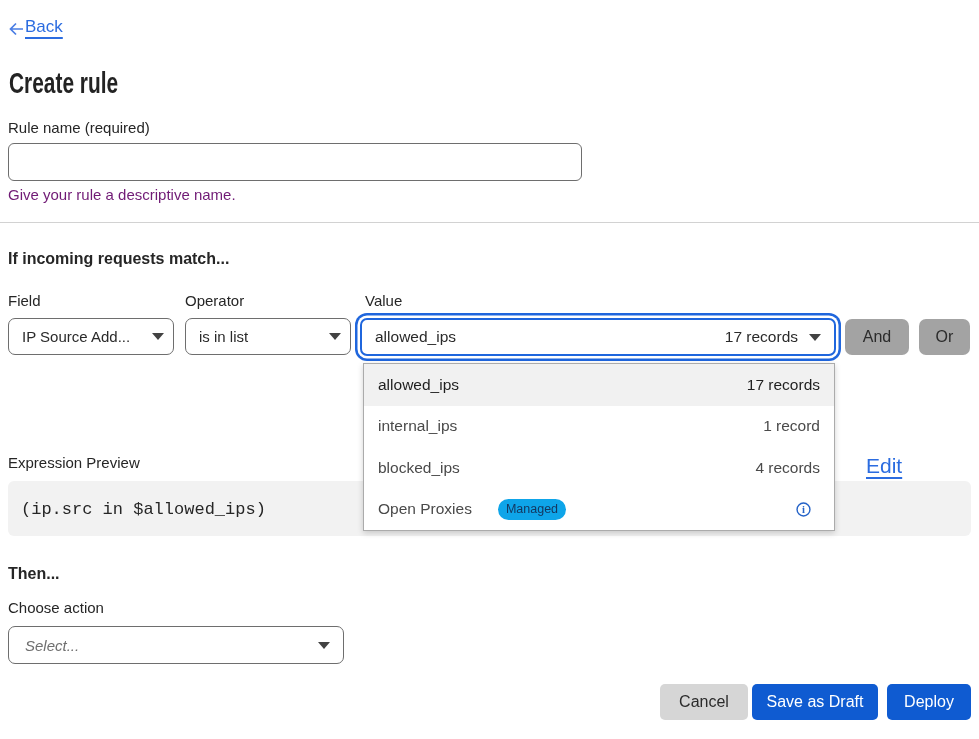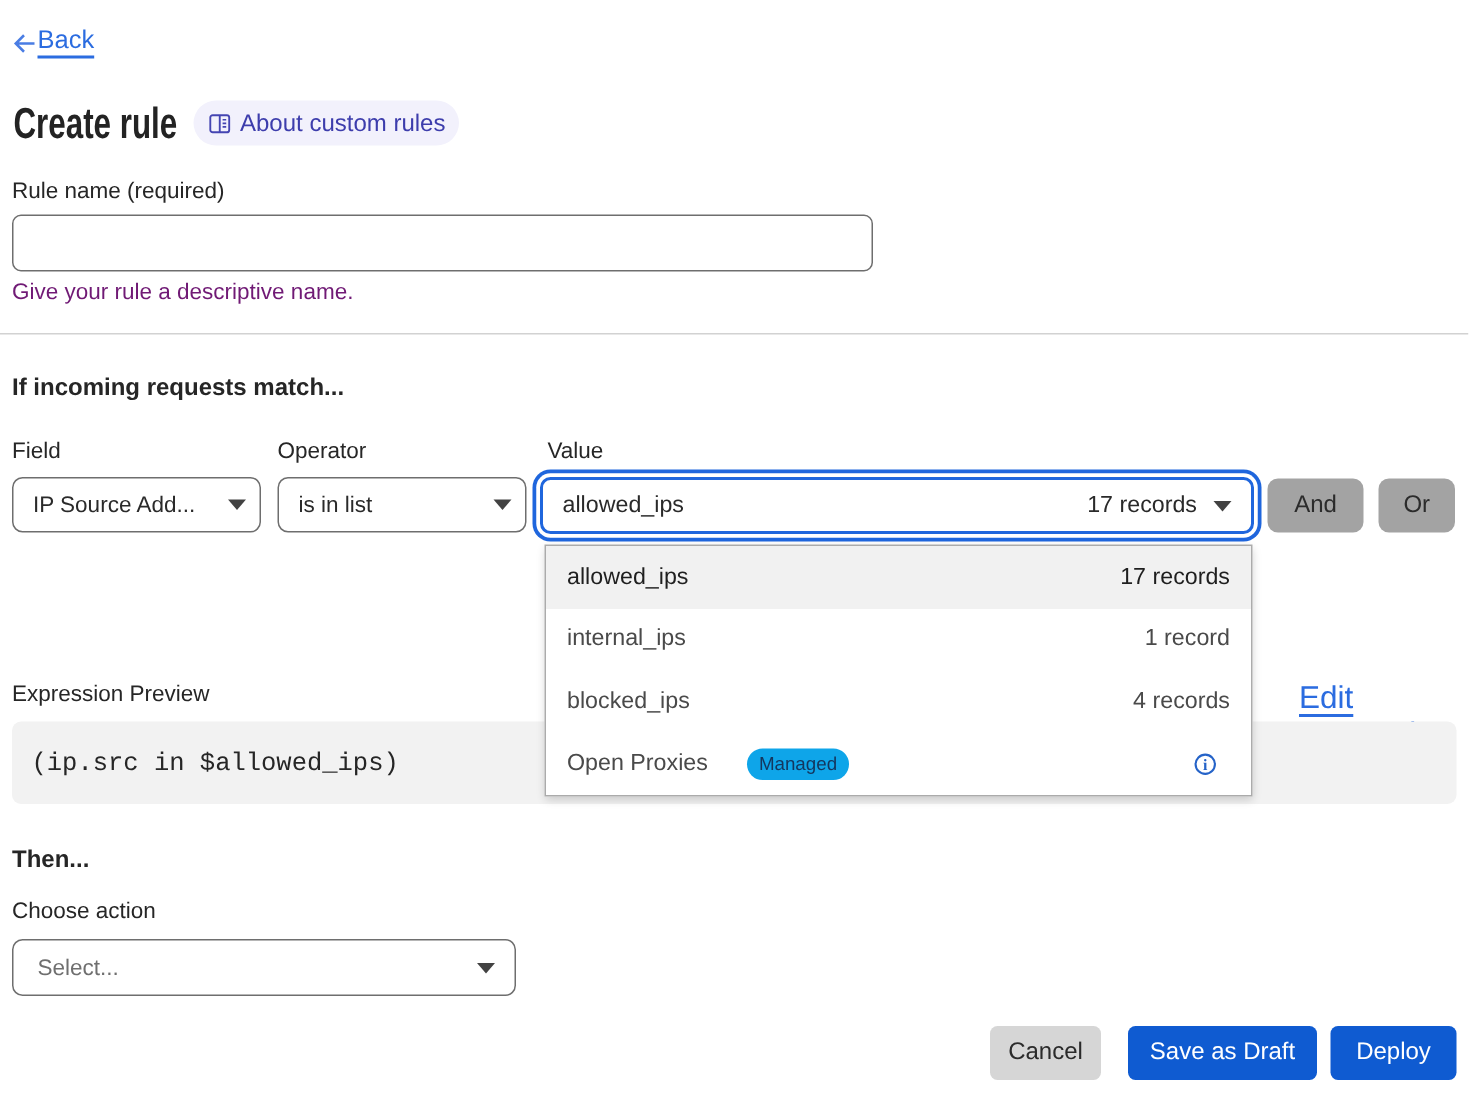--- a/index.html
+++ b/index.html
@@ -31,46 +31,36 @@
 .panel { left:363px; top:363px; width:472px; background:#ffffff; border:1px solid #ababab; box-shadow:0 2px 6px rgba(0,0,0,0.18); z-index:20; }
 .prow { height:41.5px; display:flex; align-items:center; padding:0 14px; font-size:15.5px; color:#4a4a4a; }
 .prow.hl { background:#f1f1f1; color:#1f1f1f; }
 .prow .right { margin-left:auto; }
 .mpill { background:#0ea5e9; color:#14365e; font-size:12.5px; border-radius:11px; padding:3px 8px 4px; margin-left:26px; }
 .editexp { left:866px; top:454px; font-size:21px; }
 .editexp a { color:#2b6ce0; text-underline-offset:3.5px; text-decoration-thickness:1.5px; text-decoration-skip-ink:none; }
 .codeblock { left:8px; top:481px; width:963px; height:55px; background:#f2f2f2; border-radius:6px; }
 .code { left:21px; top:500px; font-family:"Liberation Mono", monospace; font-size:17px; color:#262626; }
 .choosesel { left:8px; top:626px; width:336px; height:38px; padding-left:16px; padding-right:13px; }
-.choosesel .ph { color:#6f6f6f; }
+.choosesel .ph { color:#6f6f6f;font-style:italic; }
 .footbtn { top:684px; height:36px; border-radius:5px; font-size:16px; display:flex; align-items:center; justify-content:center; }
 .blue { background:#0f5bd1; color:#ffffff; }
 </style>
 </head>
 <body>
 <div class="page">
 
   <div class="abs back">
       <svg width="17" height="16" viewBox="0 0 17 16">
         <path d="M2.5 8 L15 8 M8 2.5 L2.5 8 L8 13.5" fill="none" stroke="#4a7de4" stroke-width="1.7"></path>
       </svg>
       <a href="#">Back</a>
     </div>
 
   <div class="abs h1">Create rule</div>
-  <div class="abs pill">
-    <svg width="15" height="15" viewBox="0 0 15 15">
-      <rect x="1.2" y="1.8" width="12.6" height="11.4" rx="1.6" fill="none" stroke="#4545b2" stroke-width="1.25"></rect>
-      <line x1="7.5" y1="1.8" x2="7.5" y2="13.2" stroke="#4545b2" stroke-width="1.25"></line>
-      <line x1="9.4" y1="4.8" x2="11.8" y2="4.8" stroke="#4545b2" stroke-width="1.1"></line>
-      <line x1="9.4" y1="7.2" x2="11.8" y2="7.2" stroke="#4545b2" stroke-width="1.1"></line>
-      <line x1="9.4" y1="9.6" x2="11.8" y2="9.6" stroke="#4545b2" stroke-width="1.1"></line>
-    </svg>
-    <span>About custom rules</span>
-  </div>
 
   <div class="abs label" style="left:8px; top:119px;">Rule name (required)</div>
   <div class="abs input"></div>
   <div class="abs helper">Give your rule a descriptive name.</div>
   <div class="abs divider"></div>
 
   <div class="abs h2" style="left:8px; top:250px;">If incoming requests match...</div>
 
   <div class="abs label" style="left:8px; top:292px;">Field</div>
   <div class="abs label" style="left:185px; top:292px;">Operator</div>
@@ -119,17 +109,17 @@
     </div>
   </div>
 
   <div class="abs h2" style="left:8px; top:565px;">Then...</div>
   <div class="abs label" style="left:8px; top:599px;">Choose action</div>
   <div class="abs sel choosesel">
       <span class="ph">Select...</span>
       <span class="caret"></span>
     </div>
 
-  <div class="abs footbtn btn-gray" style="left:660px; width:74px; background:#d6d6d6;">Cancel</div>
+  <div class="abs footbtn btn-gray" style="left:660px; width:88px; background:#d6d6d6;">Cancel</div>
   <div class="abs footbtn blue" style="left:752px; width:126px;">Save as Draft</div>
   <div class="abs footbtn blue" style="left:887px; width:84px;">Deploy</div>
 
 </div>
 
 </body></html>

